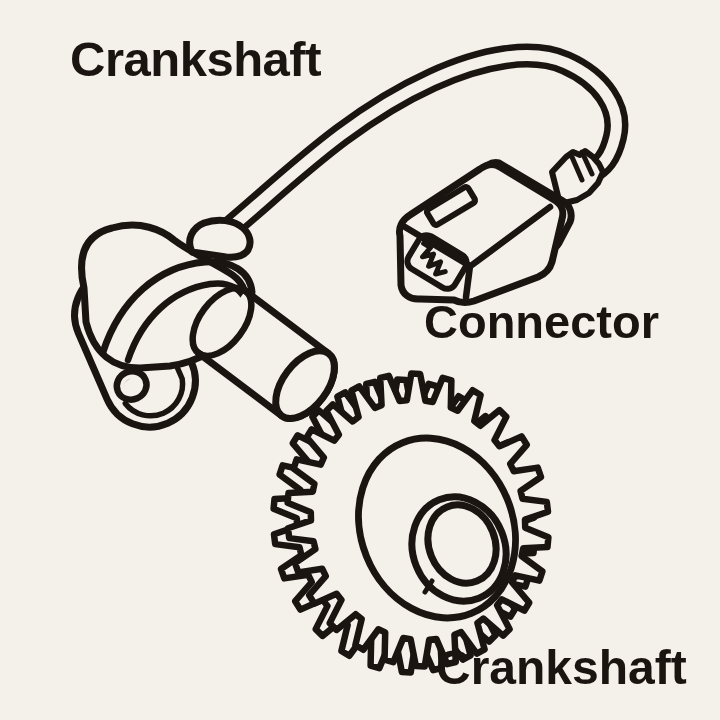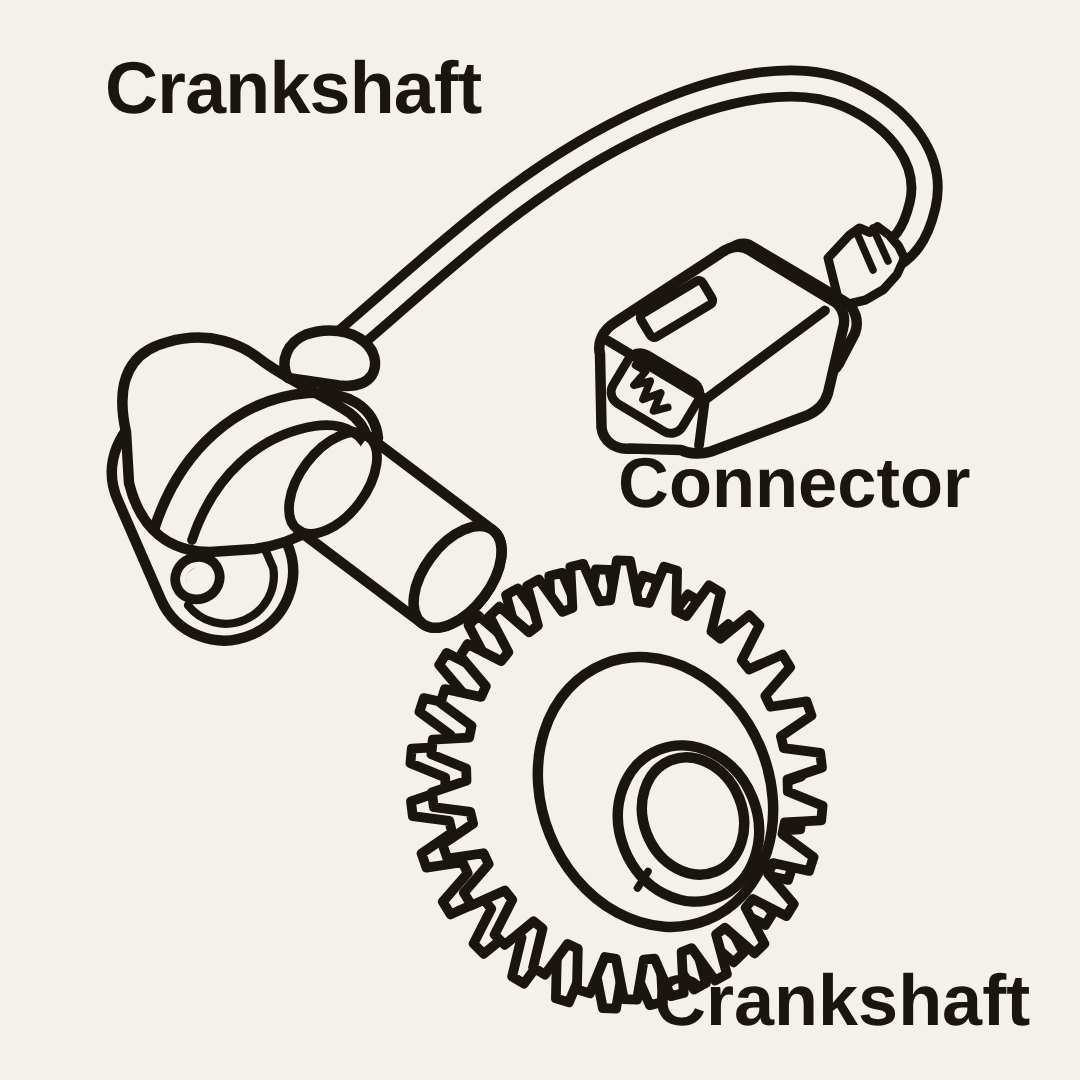--- a/index.html
+++ b/index.html
@@ -7,21 +7,21 @@
     position:relative;width:720px;height:720px;overflow:hidden;
     background:#f4f1ea;
     font-family:"Liberation Sans", sans-serif;
   }
   .stage svg{position:absolute;left:0;top:0;}
   .label{
     position:absolute;color:#1a1511;font-weight:700;white-space:nowrap;
     -webkit-font-smoothing:antialiased;
   }
   .label-sensor{left:70px;top:34px;font-size:49px;line-height:51px;letter-spacing:-0.5px;}
-  .label-connector{left:412px;top:294px;font-size:47px;}
+  .label-connector{left:424px;top:294px;font-size:47px;}
   .label-crankshaft{left:436px;top:640px;font-size:48px;}
 </style>
 </head>
 <body>
 
 <div class="stage">
 
   <svg width="720" height="720" viewBox="0 0 720 720" fill="none" stroke-linecap="round" stroke-linejoin="round">
 
     <g stroke="#1a1511">

